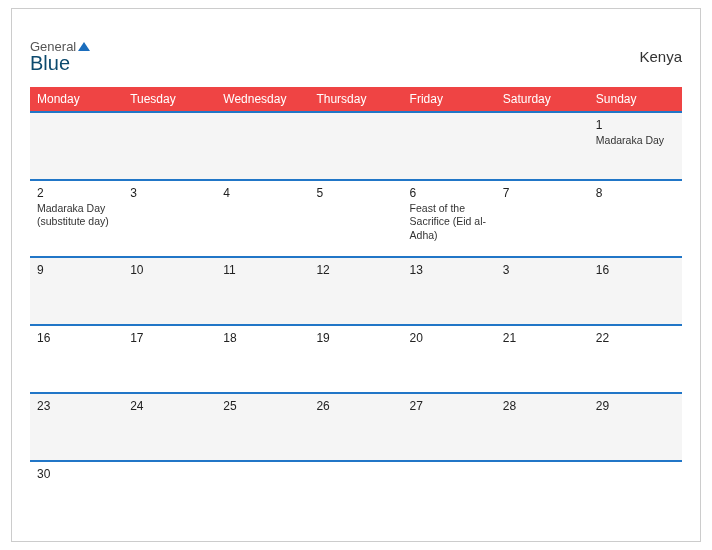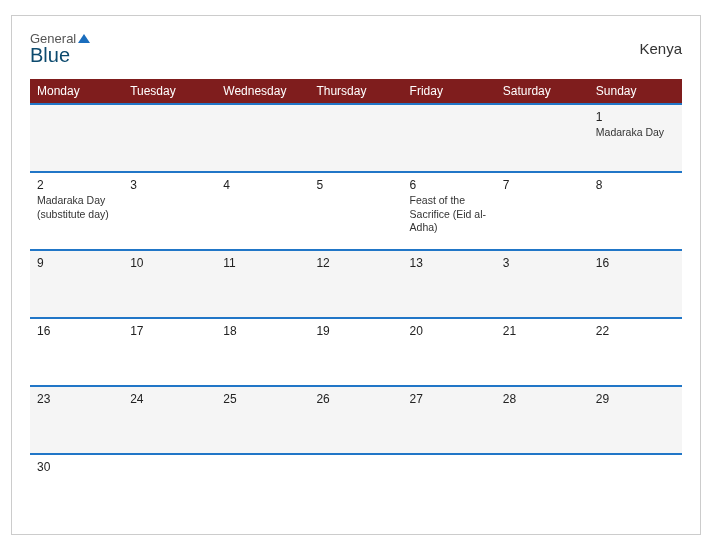--- a/index.html
+++ b/index.html
@@ -9,21 +9,21 @@
       width: 712px;
       height: 550px;
       display: flex;
       justify-content: center;
       align-items: center;
     }
     .calendar-container {
       width: 690px;
       background: #fff;
       border: 1px solid #ccc;
-      padding: 16px 18px 12px 18px;
+      padding: 31px 18px 12px 18px;
     }
     .calendar-header {
       display: flex;
       align-items: center;
       justify-content: space-between;
       margin-bottom: 14px;
     }
     .logo {
       display: flex;
       flex-direction: column;
@@ -63,21 +63,21 @@
     .country-label {
       font-size: 15px;
       color: #333;
       text-align: center;
     }
     .calendar-grid {
       width: 100%;
       border-collapse: collapse;
     }
     .calendar-grid thead tr {
-      background: #7f1d1d;
+      background: #ef4444;
     }
     .calendar-grid thead th {
       color: #fff;
       font-size: 12px;
       font-weight: normal;
       padding: 5px 7px;
       text-align: left;
       border: none;
       width: 14.28%;
     }

